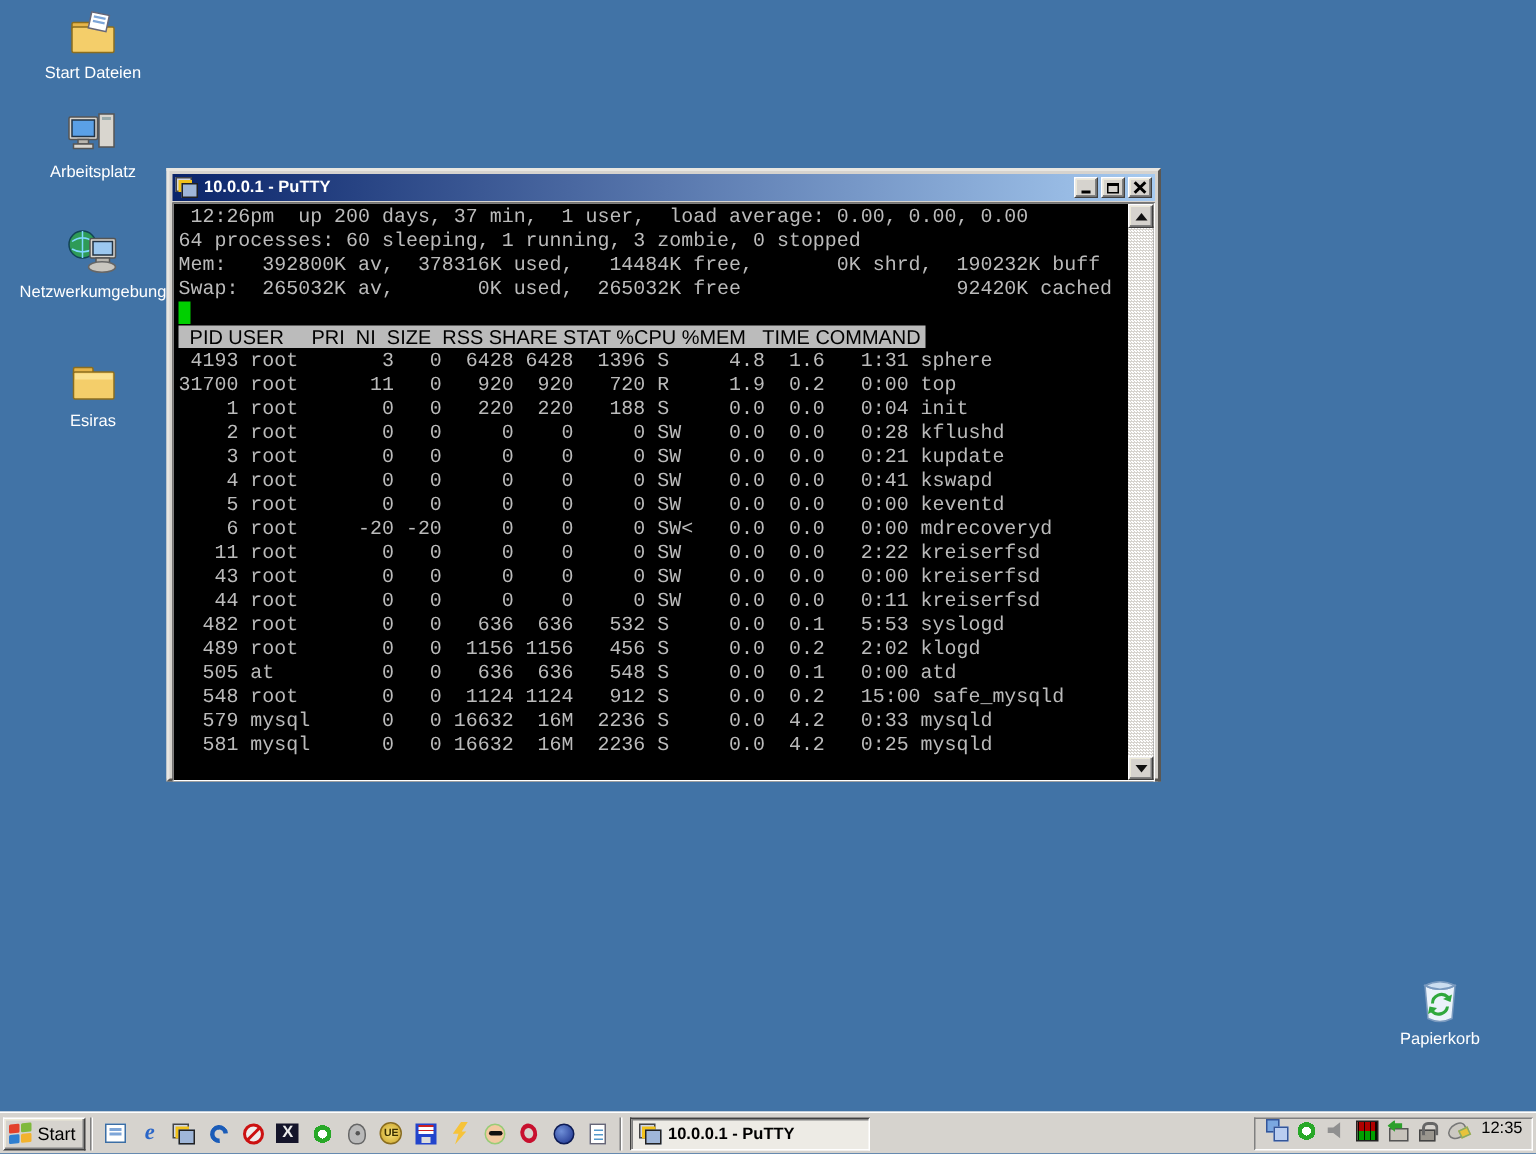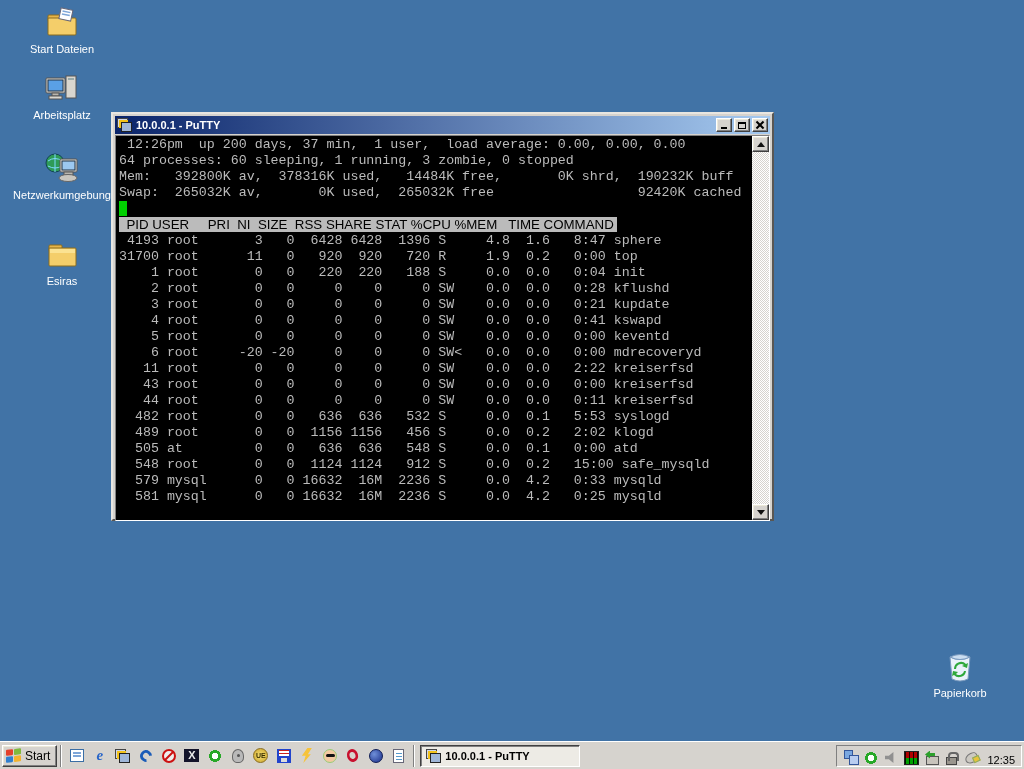--- a/index.html
+++ b/index.html
@@ -62,21 +62,21 @@
   .flag{width:16px;height:14px;display:grid;grid-template-columns:7px 7px;grid-template-rows:6px 6px;gap:1px;transform:skewY(-6deg)}
   .flag i{border-radius:1px}
   .flag .r{background:#E3402B}.flag .g{background:#7FB93C}.flag .b{background:#2F7FD0}.flag .y{background:#F2B22E}
   .tb-divider{width:2px;height:22px;border-left:1px solid #808080;border-right:1px solid #fff;margin:0 3px}
   .quicklaunch{display:flex;align-items:center}
   .ql{width:23px;height:22px;display:flex;align-items:center;justify-content:center;cursor:pointer;position:relative}
   .taskbtn{height:22px;width:160px;margin-left:2px;display:flex;align-items:center;gap:4px;padding:0 5px;cursor:pointer;
     background:#EDEBE5;border:1px solid;border-color:#404040 #fff #fff #404040;
     box-shadow:inset 1px 1px 0 #808080;font-weight:bold;font-size:11px;white-space:nowrap}
   .spacer{flex:1}
-  .tray{height:22px;display:flex;align-items:flex-end;gap:4px;padding:0 6px;
+  .tray{height:22px;display:flex;align-items:flex-start;gap:4px;padding:0 6px;
     border:1px solid;border-color:#808080 #fff #fff #808080}
   .tray .clock{font-size:11px;margin-left:4px;cursor:default}
   .tr{width:16px;height:16px;display:flex;align-items:center;justify-content:center;position:relative;cursor:pointer}
 
   
   .mini{position:relative;display:block}
   .show-desktop-icon{width:14px;height:13px;background:#fff;border:1px solid #3b6ea5}
   .show-desktop-icon::after{content:"";position:absolute;left:2px;top:2px;width:8px;height:2px;background:#7ea6d8;box-shadow:0 3px 0 #7ea6d8}
   .internet-explorer-icon{width:15px;height:15px;color:#2A66C8;font:bold italic 15px "Liberation Serif",serif;text-align:center;line-height:15px}
   .internet-explorer-icon::after{content:"e"}
@@ -203,21 +203,21 @@
     </span>
   </div>
   <div class="termwrap">
     <div class="term" id="term-lines">
         <div class="tline"> 12:26pm  up 200 days, 37 min,  1 user,  load average: 0.00, 0.00, 0.00</div>
         <div class="tline">64 processes: 60 sleeping, 1 running, 3 zombie, 0 stopped</div>
         <div class="tline">Mem:   392800K av,  378316K used,   14484K free,       0K shrd,  190232K buff</div>
         <div class="tline">Swap:  265032K av,       0K used,  265032K free                  92420K cached</div>
         <div class="tline"><span class="cursor"></span></div>
         <div class="tline"><span class="inv">  PID USER     PRI  NI  SIZE  RSS SHARE STAT %CPU %MEM   TIME COMMAND </span></div>
-        <div class="tline"> 4193 root       3   0  6428 6428  1396 S     4.8  1.6   8:47 sphere</div>
+        <div class="tline"> 4193 root       3   0  6428 6428  1396 S     4.8  1.6   1:31 sphere</div>
         <div class="tline">31700 root      11   0   920  920   720 R     1.9  0.2   0:00 top</div>
         <div class="tline">    1 root       0   0   220  220   188 S     0.0  0.0   0:04 init</div>
         <div class="tline">    2 root       0   0     0    0     0 SW    0.0  0.0   0:28 kflushd</div>
         <div class="tline">    3 root       0   0     0    0     0 SW    0.0  0.0   0:21 kupdate</div>
         <div class="tline">    4 root       0   0     0    0     0 SW    0.0  0.0   0:41 kswapd</div>
         <div class="tline">    5 root       0   0     0    0     0 SW    0.0  0.0   0:00 keventd</div>
         <div class="tline">    6 root     -20 -20     0    0     0 SW&lt;   0.0  0.0   0:00 mdrecoveryd</div>
         <div class="tline">   11 root       0   0     0    0     0 SW    0.0  0.0   2:22 kreiserfsd</div>
         <div class="tline">   43 root       0   0     0    0     0 SW    0.0  0.0   0:00 kreiserfsd</div>
         <div class="tline">   44 root       0   0     0    0     0 SW    0.0  0.0   0:11 kreiserfsd</div>

